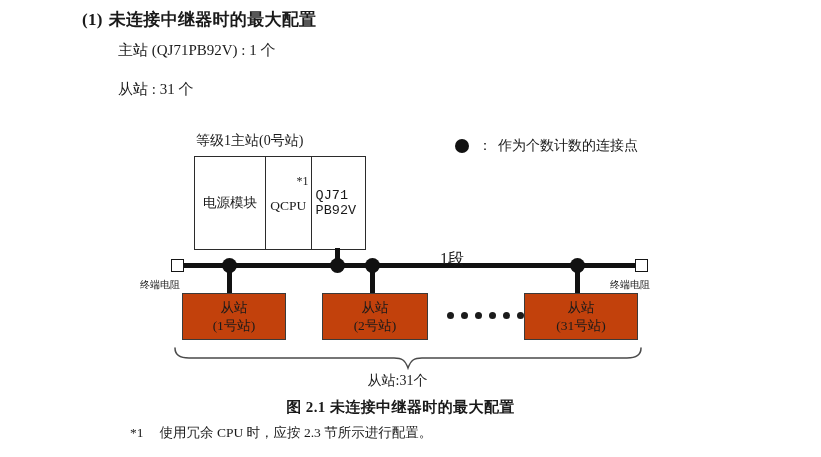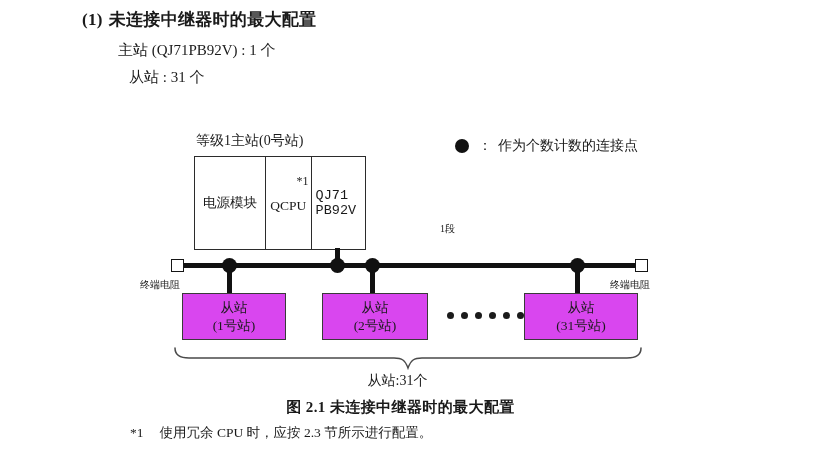--- a/index.html
+++ b/index.html
@@ -33,21 +33,21 @@
     white-space: nowrap;
   }
   .sec-title .num { margin-right: 6px; }
   .spec-line {
     position: absolute;
     left: 118px;
     font-size: 15px;
     white-space: nowrap;
   }
   .spec-line.l1 { top: 41px; }
-  .spec-line.l2 { top: 68px; margin-left: 11px; }
+  .spec-line.l2 { top: 80px; }
 
   
   .diagram {
     position: absolute;
     left: 0;
     top: 120px;
     width: 821px;
     height: 270px;
   }
 
@@ -110,22 +110,22 @@
     position: absolute;
     left: 180px;
     top: 143px;
     width: 458px;
     height: 4.5px;
     background: #111111;
   }
   .seg-label {
     position: absolute;
     left: 440px;
-    top: 102px;
-    font-size: 10px;
+    top: 129px;
+    font-size: 16px;
     white-space: nowrap;
   }
 
   
   .node-dot {
     position: absolute;
     width: 15px;
     height: 15px;
     border-radius: 50%;
     background: #111111;
@@ -157,21 +157,21 @@
   .term-label.left  { left: 140px; }
   .term-label.right { left: 610px; }
 
   
   .slave-box {
     position: absolute;
     top: 173px;
     height: 47px;
     border: 1.4px solid #3a3a3a;
     box-sizing: border-box;
-    background: #d946ef;
+    background: #c2410c;
     display: flex;
     flex-direction: column;
     align-items: center;
     justify-content: center;
     font-size: 13.5px;
     line-height: 1.28;
   }
   .slave-box.s1  { left: 182px; width: 104px; }
   .slave-box.s2  { left: 322px; width: 106px; }
   .slave-box.s31 { left: 524px; width: 114px; }

